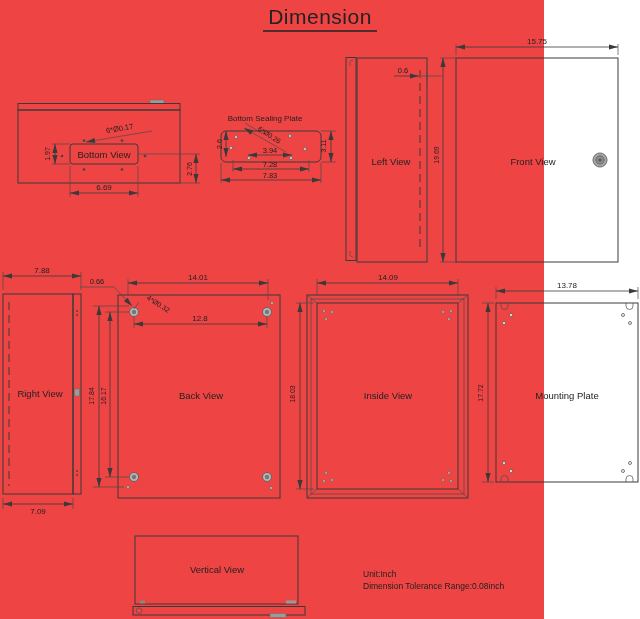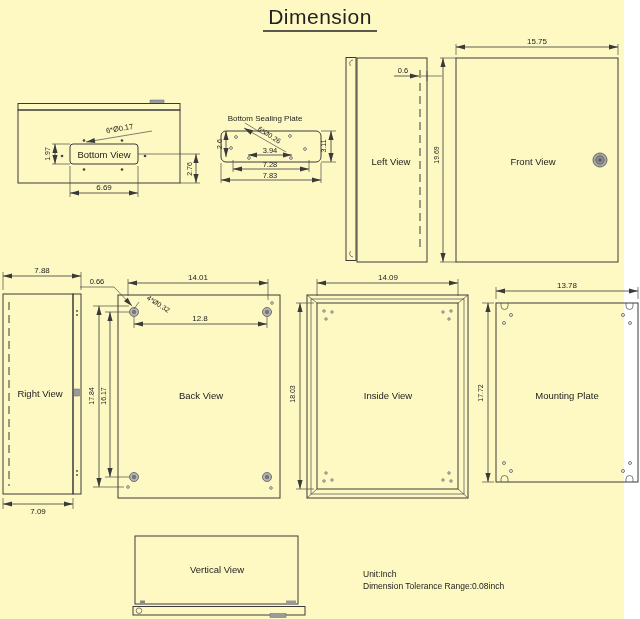--- a/index.html
+++ b/index.html
@@ -1,16 +1,16 @@
 <!DOCTYPE html>
 <html><head>
 <meta charset="utf-8">
 <style>
   html,body{margin:0;padding:0;background:#ffffff;}
-  .stage{width:624px;height:619px;position:relative;background:#fef9c3;}
+  .stage{width:544px;height:619px;position:relative;background:#ef4444;}
   svg{display:block;}
   svg text{font-family:"Liberation Sans",sans-serif;fill:#222;}
   .title{font-size:21px;letter-spacing:.5px;}
   .vlabel{font-size:9.5px;}
   .dim{font-size:7.5px;}
   .dim8{font-size:8px;}
   .dim7{font-size:7px;}
   .note{font-size:8.5px;}
   .ln{stroke:#3a3a3a;stroke-width:1;fill:none;}
   .thin{stroke:#4a4a4a;stroke-width:.7;fill:none;}

